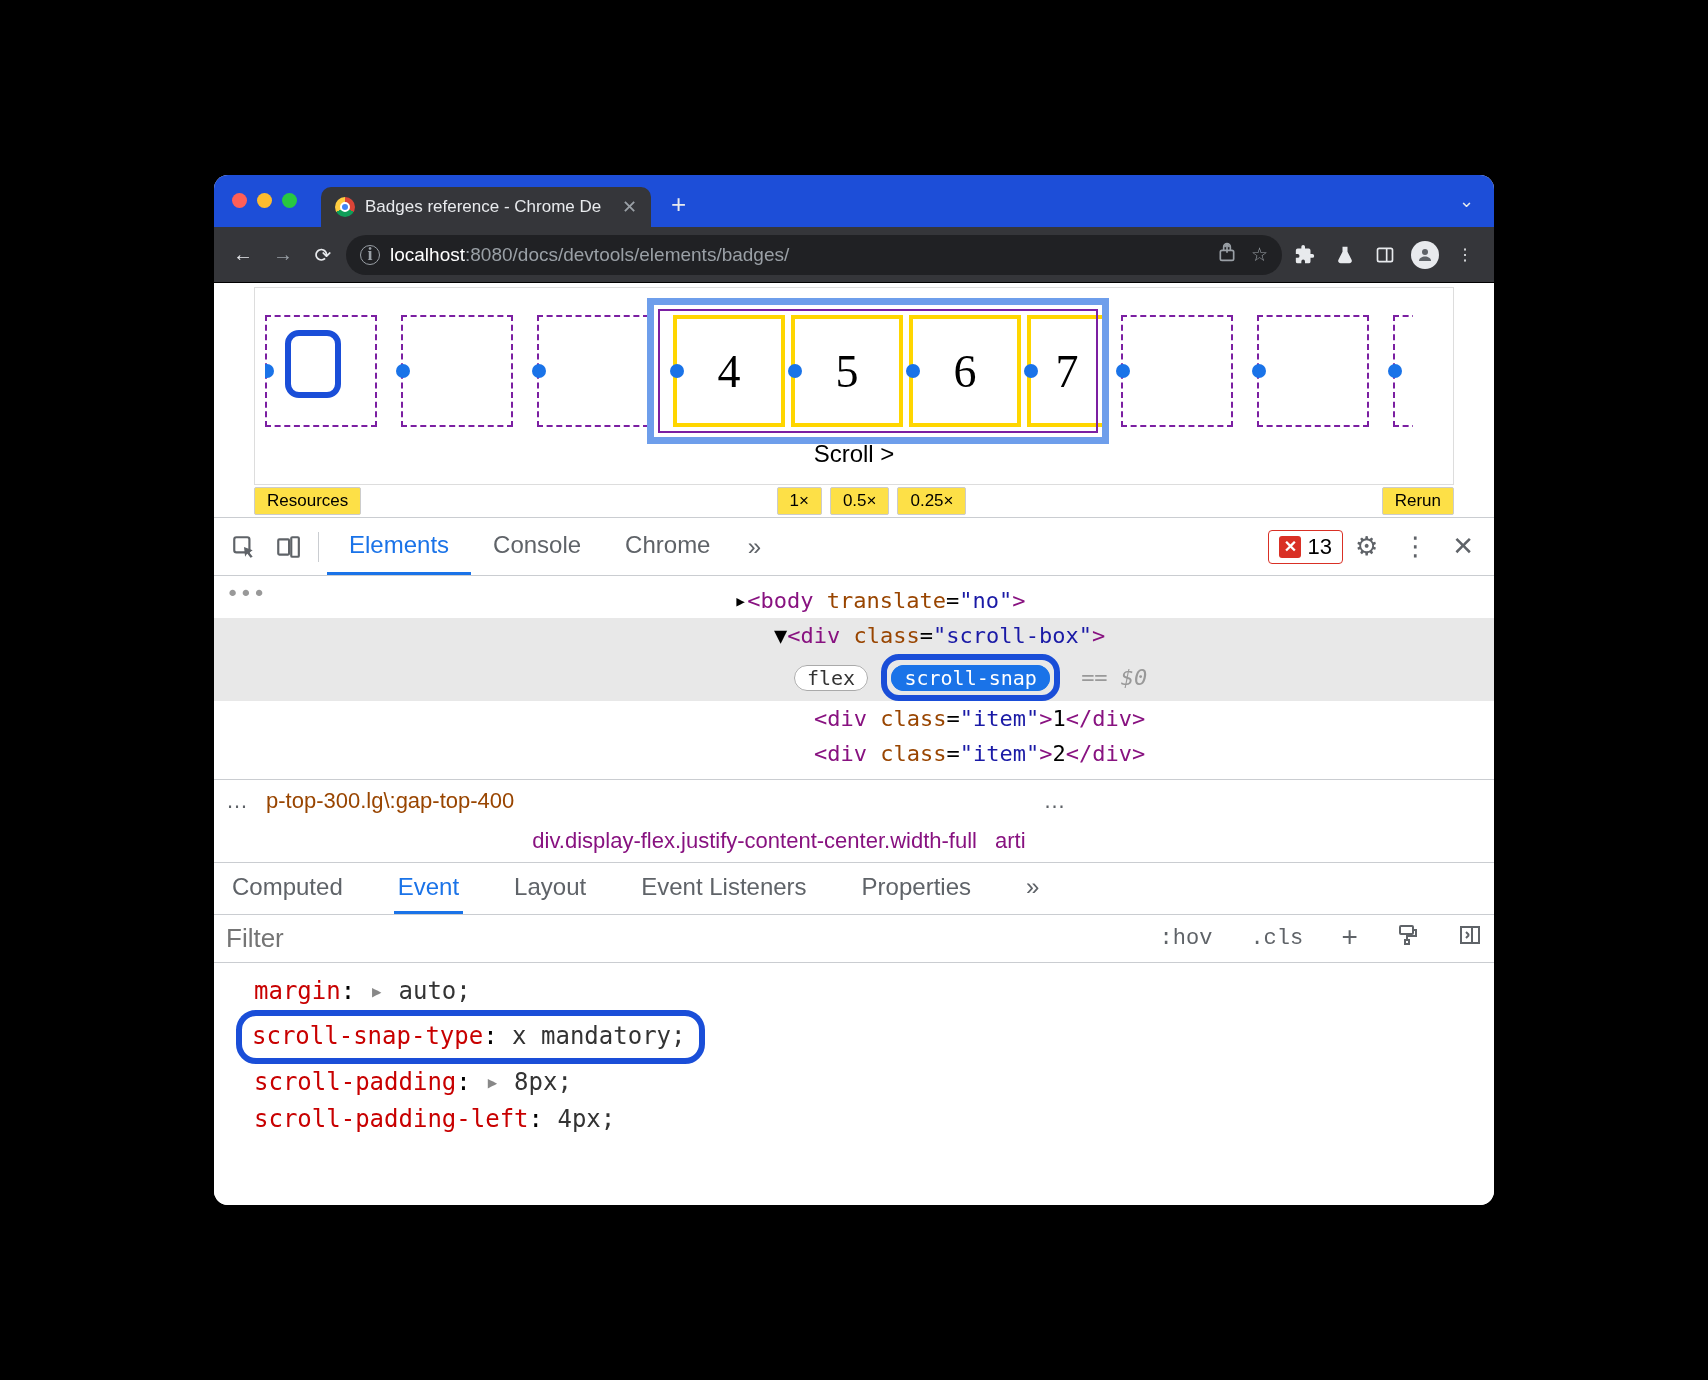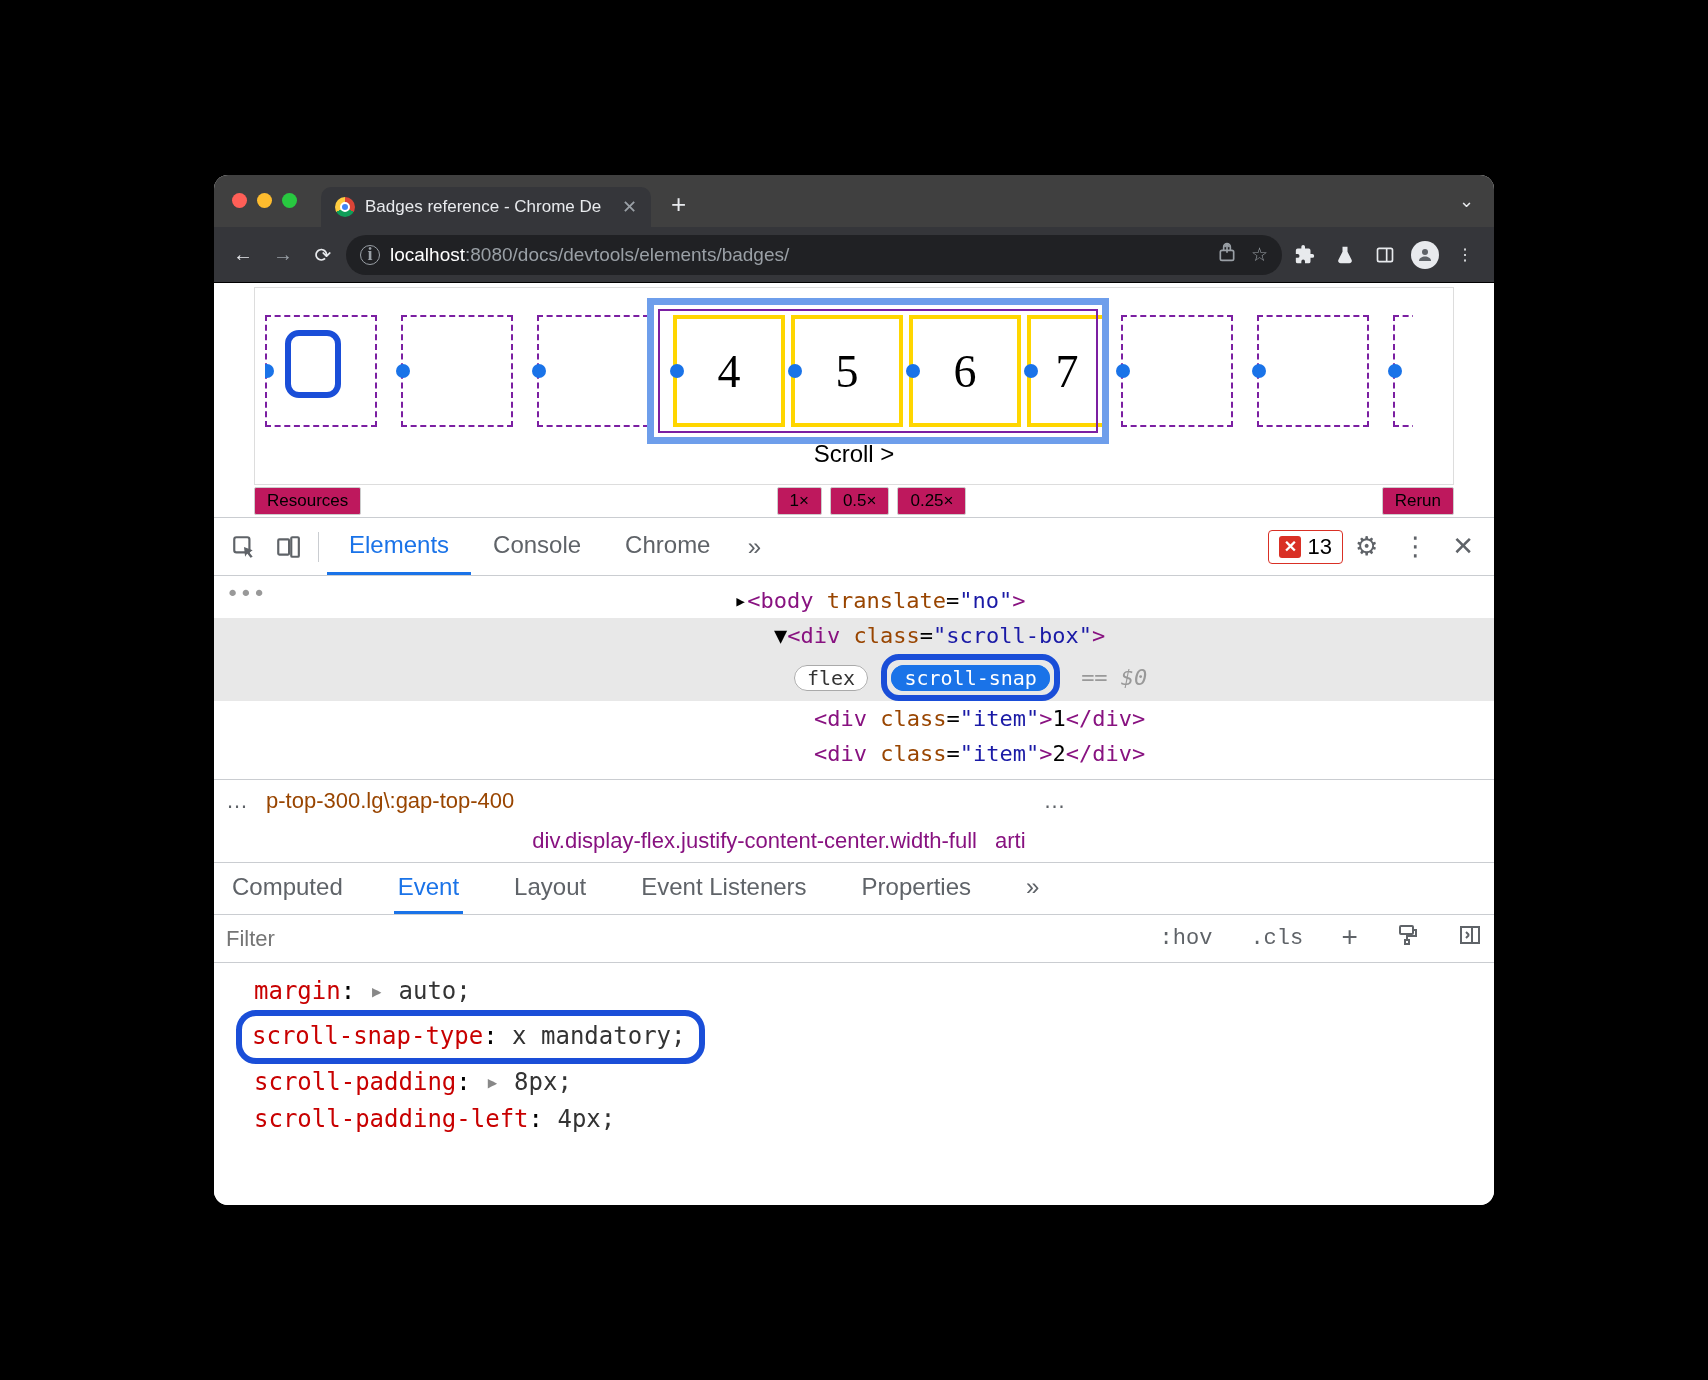--- a/index.html
+++ b/index.html
@@ -17,21 +17,21 @@
     height: 1030px;
     background: #fff;
     border-radius: 14px;
     overflow: hidden;
     box-shadow: 0 20px 80px rgba(0,0,0,.6);
     display: flex;
     flex-direction: column;
   }
   
   .tabstrip {
-    background: #404040;
+    background: #1d4ed8;
     height: 52px;
     display: flex;
     align-items: center;
     padding: 0 12px;
     gap: 10px;
   }
   .traffic { display: flex; gap: 10px; margin-right: 14px; margin-left: 6px; margin-top: -2px;}
   .tl { width: 15px; height: 15px; border-radius: 50%; }
   .tl.r { background: #ff5f57; }
   .tl.y { background: #febc2e; }
@@ -91,21 +91,21 @@
   .dot { width:14px;height:14px;background:#1a73e8;border-radius:50%; position:absolute; left:-7px; top:50%; transform:translateY(-50%);}
   .viewport-hl {
     position:absolute; border:7px solid #6e9eeb; pointer-events:none;
     top:10px; height:146px; left:392px; width:462px;
   }
   .viewport-hl::after { content:""; position:absolute; inset:4px; border:2px solid #7b1fa2;}
   .box.snap { border:4px solid #ffd600; }
   .first-hl { position:absolute; border:6px solid #1a4ed8; border-radius:14px; width:56px;height:68px; left:30px; top:42px; pointer-events:none;}
   .scroll-cap { text-align:center; font-size:24px; padding:4px 0 10px 0;}
   .toolbar2 { display:flex; padding:2px 40px; gap:8px; font-size:17px; align-items:center;}
-  .btn2 { border:1px solid #ccc; background:#be185d; padding:3px 12px; border-radius:2px; cursor:pointer;}
+  .btn2 { border:1px solid #ccc; background:#fde047; padding:3px 12px; border-radius:2px; cursor:pointer;}
   .toolbar2 .sp{flex:1;}
   
   .devtools { flex:1; display:flex; flex-direction:column; border-top:1px solid #cacdd1; font-size:18px; background:#fff;}
   .dt-tabs { display:flex; align-items:center; height:58px; border-bottom:1px solid #cacdd1; gap:0; padding:0 8px;}
   .dt-ic { width:44px; display:flex;align-items:center;justify-content:center;color:#5f6368; cursor:pointer;}
   .dt-sep { width:1px; height:30px; background:#cacdd1; margin:0 8px;}
   .dt-tab { padding:0 22px; height:100%; display:flex;align-items:center; font-size:24px; color:#5f6368; cursor:pointer; border-bottom:3px solid transparent;}
   .dt-tab.active { color:#1a73e8; border-bottom-color:#1a73e8;}
   .dt-tabs .sp{flex:1;}
   .err-badge { border:1px solid #d93025; border-radius:4px; padding:3px 10px; display:flex;align-items:center;gap:6px; font-size:22px; cursor:pointer;}
@@ -126,21 +126,21 @@
   .eq0 { color:#999; font-style:italic; margin-left:8px;}
   .crumbs { border-top:1px solid #cacdd1; border-bottom:1px solid #cacdd1; padding:8px 12px; font-size:22px; display:flex; gap:18px; white-space:nowrap; overflow:hidden;}
   .crumbs .c1 { color:#994500;}
   .crumbs .c2 { color:#881280;margin-top:40px;}
   .crumbs .ell{color:#5f6368;}
   
   .sub-tabs { display:flex; gap:47px; padding:0 14px; height:52px; align-items:center; font-size:24px; color:#5f6368; border-bottom:1px solid #cacdd1;}
   .sub-tabs .st { cursor:pointer; padding:0 4px; height:100%; display:flex;align-items:center; border-bottom:3px solid transparent;}
   .sub-tabs .st.active { color:#1a73e8; border-bottom-color:#1a73e8;}
   .filter-row { display:flex; align-items:center; height:48px; border-bottom:1px solid #cacdd1; padding:0 12px; font-size:22px; gap:14px;}
-  .filter-row input { border:none; outline:none; font-size:22px; flex:1; color:#15803d;}
+  .filter-row input { border:none; outline:none; font-size:26px; flex:1; color:#15803d;}
   .fr-i { color:#5f6368; cursor:pointer; font-family:Liberation Mono, monospace; font-size:22px;margin-left:24px;}
   .css { font-family:Menlo, Consolas, monospace; font-size:24px; line-height:1.55; padding:10px 18px 10px 40px;}
   .css .p { white-space:nowrap;}
   .pn { color:#c80000;}
   .pv { color:#333;}
   .tri { color:#888;}
   .css-hl { display:inline-block; border:6px solid #1a4ed8; border-radius:20px; padding:2px 14px 2px 10px;}
 </style>
 </head>
 <body>

